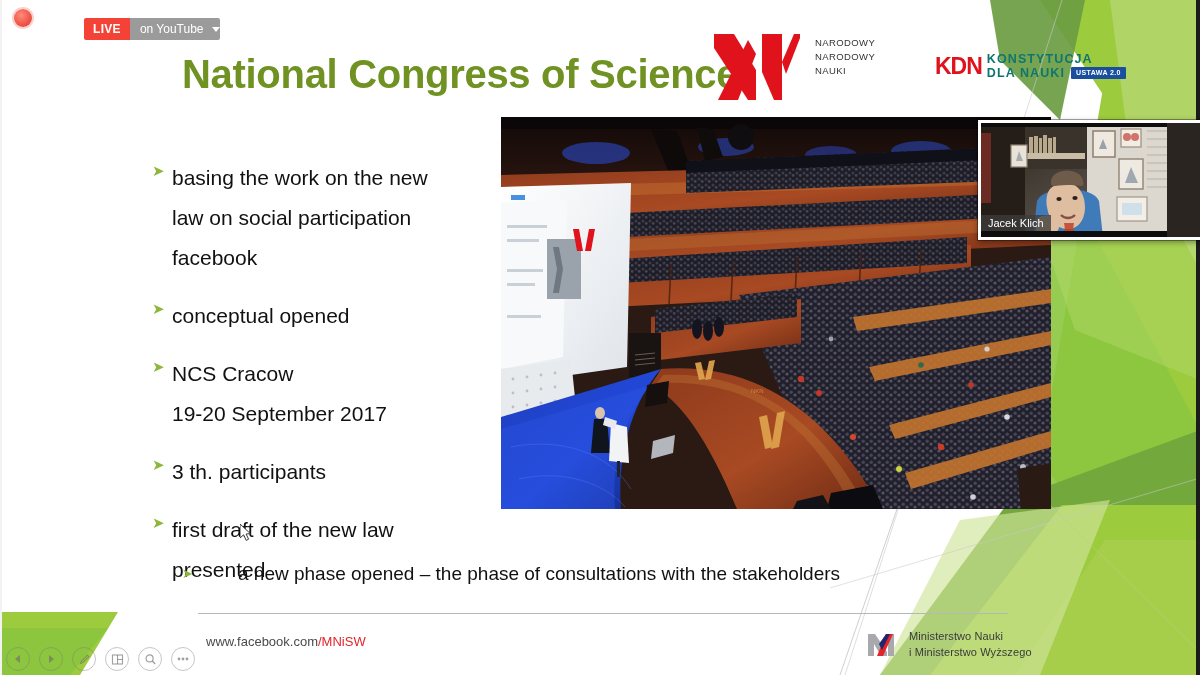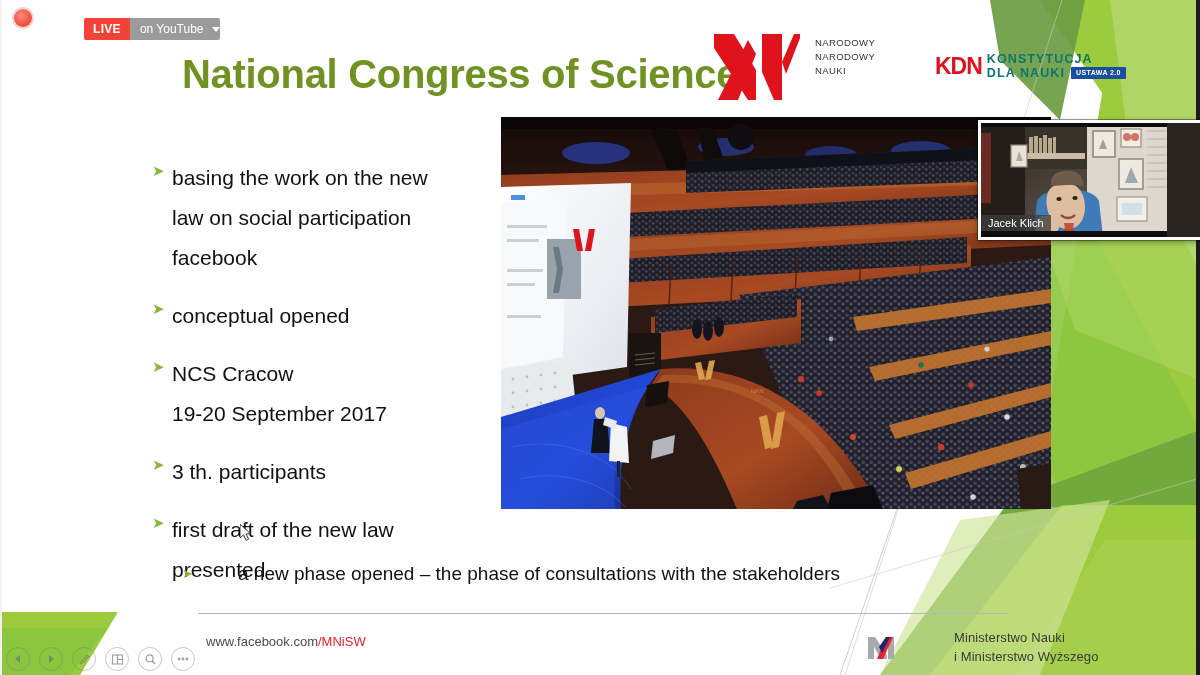--- a/index.html
+++ b/index.html
@@ -133,21 +133,21 @@
     background: #b7b7b7; z-index: 28;
   }
   .fb-link {
     position: absolute; left: 206px; top: 634px; z-index: 30;
     font-size: 13px; color: #4a4a4a;
   }
   .fb-link .hi { color: #e3242b; }
 
   .min-logo { position: absolute; left: 866px; top: 629px; z-index: 30; display: flex; align-items: center; gap: 7px; }
   .min-mark { width: 36px; height: 26px; }
-  .min-text { font-size: 13px; line-height: 1.45; color: #3a3a3a; letter-spacing: .1px; margin-left: 45px; }
+  .min-text { font-size: 11px; line-height: 1.45; color: #3a3a3a; letter-spacing: .1px; }
 
   
   .cursor { position: absolute; left: 240px; top: 524px; z-index: 70; width: 14px; height: 18px; }
 
   
   .toolbar {
     position: absolute; left: 0; bottom: 0; height: 32px; z-index: 65;
     display: flex; align-items: center; gap: 9px; padding-left: 6px;
   }
   .tbtn {

